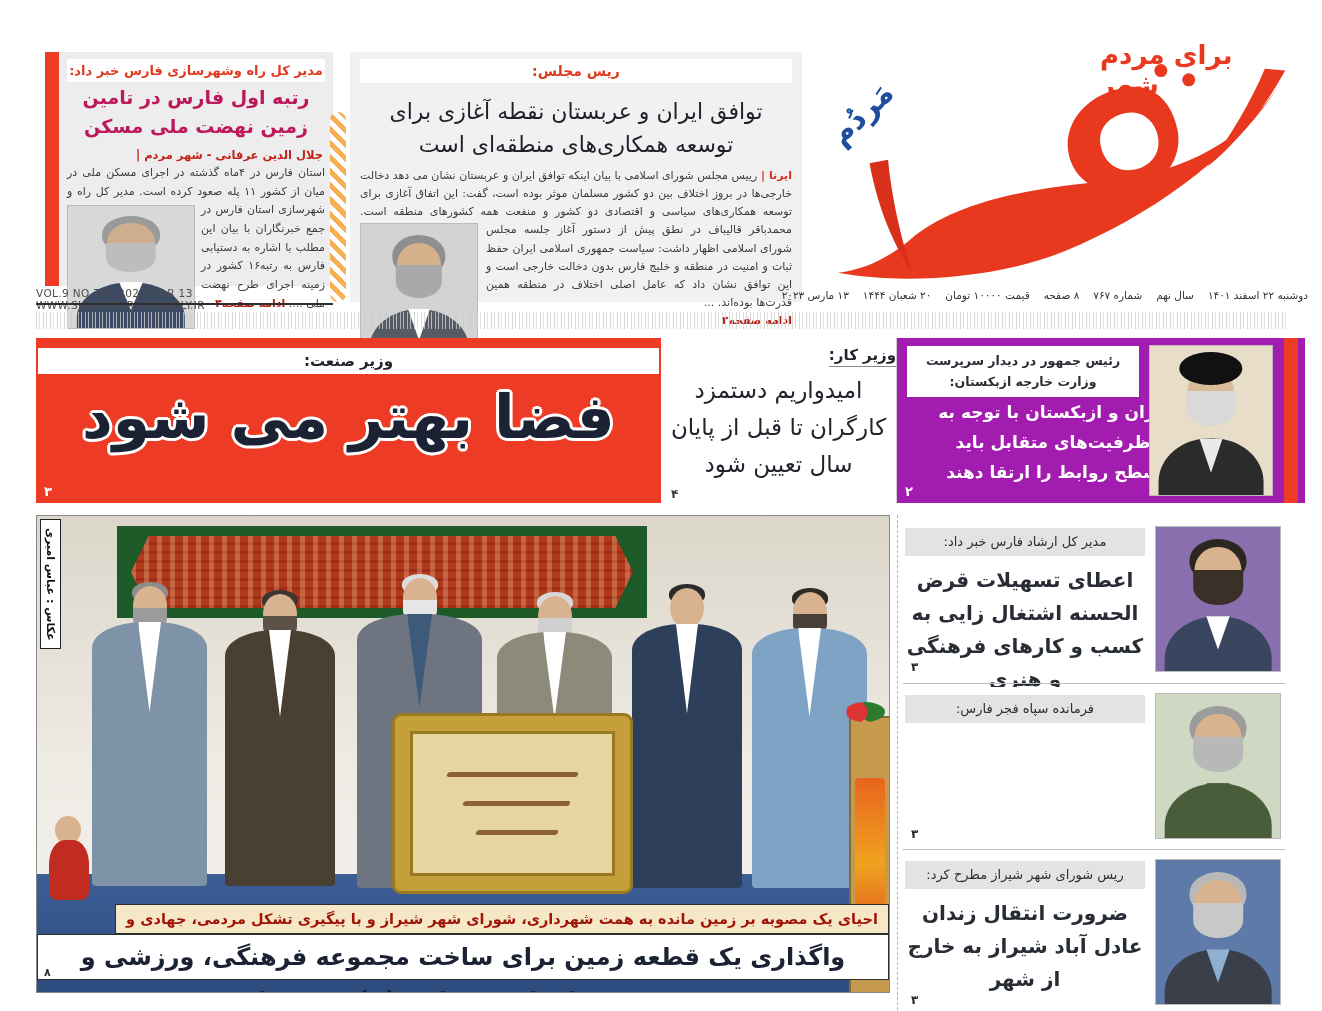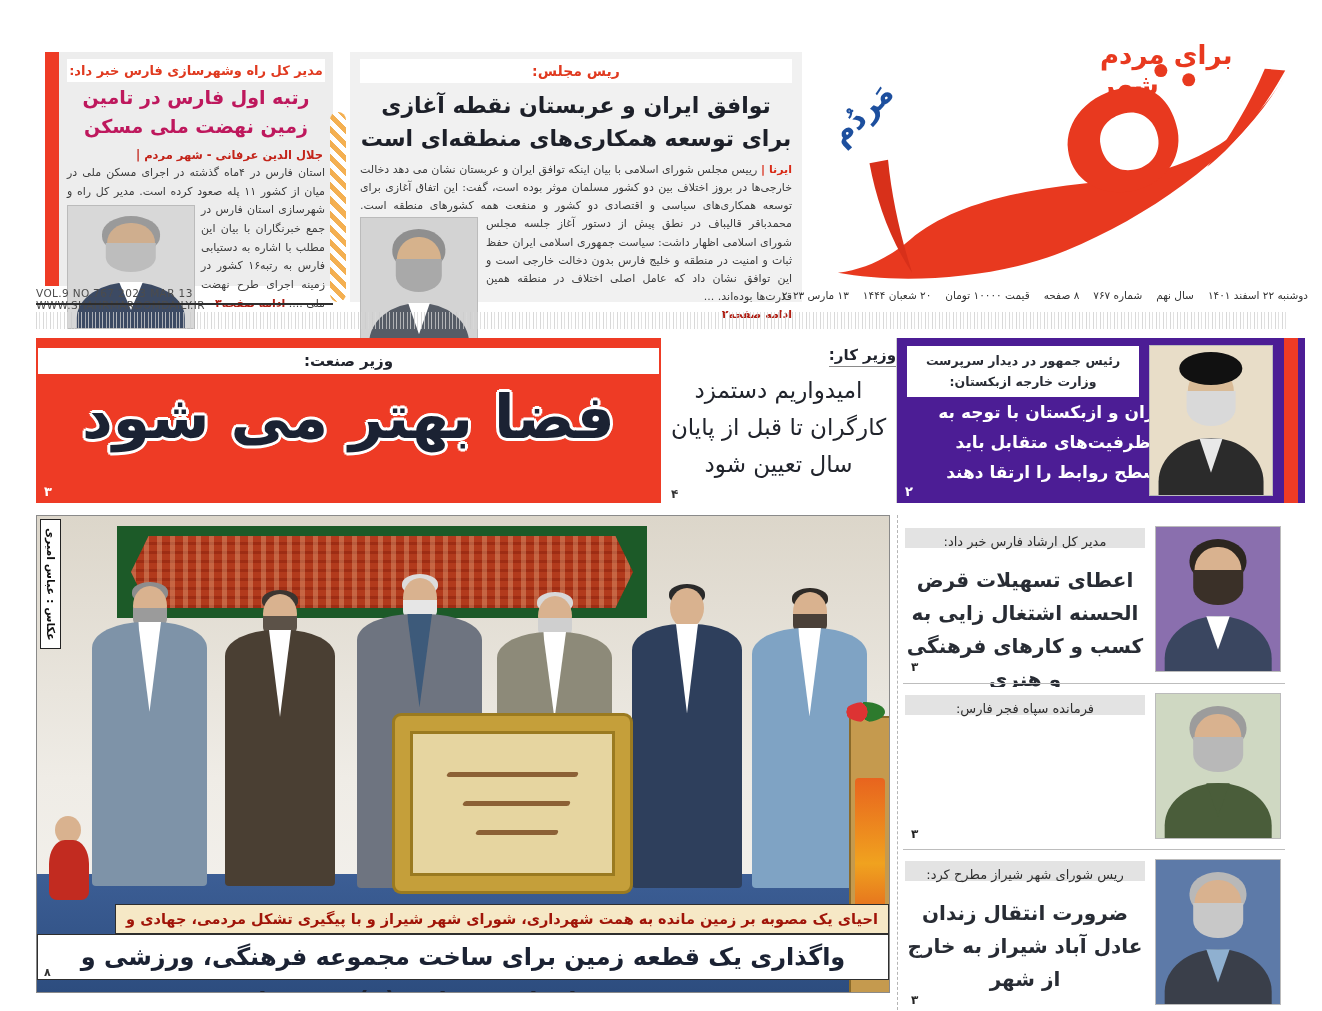--- a/index.html
+++ b/index.html
@@ -28,21 +28,21 @@
 
   .vol-line { position:absolute; left:36px; top:287px; width:300px; font-size:10.5px; color:#4c4c4c; letter-spacing:.4px; }
   .vol-rule { position:absolute; left:36px; top:303px; width:297px; height:2px; background:#2e2e2e; }
 
   .stripe-band { position:absolute; left:330px; top:112px; width:16px; height:190px;
     background:repeating-linear-gradient(45deg,#f2a233 0 5px,#ffffff 5px 10px); opacity:.85; border-radius:8px; }
 
   
   .tm-box { position:absolute; left:350px; top:52px; width:452px; height:250px; background:#f1f1f1; padding:7px 10px 4px; }
   .tm-box .kicker-bar { font-size:14px; padding:4px 2px; }
-  .tm-head { direction:rtl; text-align:center; color:#1d2029; font-weight:bold; font-size:22px; line-height:1.5; margin-top:6px; }
+  .tm-head { direction:rtl; text-align:center; color:#1d2029; font-weight:normal; font-size:22px; line-height:1.5; margin-top:12px; }
   .tm-body { direction:rtl; text-align:justify; font-size:11px; line-height:1.65; color:#3c3c3c; margin-top:6px; }
   .agency { color:#d92b17; font-weight:bold; }
   .tm-photo { float:left; width:118px; height:138px; margin:2px 8px 0 0; --pbg:#d3d3d3; --hair:#8f8f8f; --skin:#d6b28c; --beard:#a9a9a9; --suit:#565c66; }
 
   
   .tagline { position:absolute; left:1100px; top:40px; width:200px; direction:rtl; text-align:left; color:#e8391f; font-weight:bold; font-size:26px; }
   .logo-svg { position:absolute; left:815px; top:52px; width:495px; height:232px; }
   .logo-sub { position:absolute; left:824px; top:96px; color:#1d4f9e; font-weight:bold; font-size:30px; transform:rotate(-44deg); direction:rtl; }
   .dateline { position:absolute; left:812px; top:289px; width:496px; direction:rtl; display:flex; align-items:center; justify-content:flex-start; gap:7px; font-size:10.5px; color:#333; white-space:nowrap; }
   .dl-sep { display:inline-block; width:6px; height:6px; background:#e8391f; }
@@ -58,21 +58,21 @@
   .red-head { direction:rtl; text-align:center; font-size:60px; font-weight:bold; color:#1b2233; margin-top:8px;
     text-shadow:-2px -2px 0 #fff,2px -2px 0 #fff,-2px 2px 0 #fff,2px 2px 0 #fff,0 3px 0 #fff,0 -3px 0 #fff,3px 0 0 #fff,-3px 0 0 #fff; }
   .red-pagenum { position:absolute; left:8px; bottom:4px; color:#fff; font-size:13px; font-weight:bold; }
 
   .labor-box { position:absolute; left:661px; top:338px; width:236px; height:165px; background:#fff; border-right:1px solid #cfcfcf; padding-top:8px; }
   .labor-kicker { direction:rtl; font-size:15px; font-weight:bold; color:#22252e; }
   .labor-kicker span { border-bottom:1px solid #8a8a8a; padding-bottom:2px; }
   .labor-head { direction:rtl; text-align:center; font-size:23px; font-weight:normal; color:#21242c; line-height:1.6; margin-top:8px; }
   .labor-pagenum { position:absolute; left:10px; bottom:2px; color:#333; font-size:12px; font-weight:bold; }
 
-  .pres-box { position:absolute; left:897px; top:338px; width:408px; height:165px; background:#4c1d95; }
+  .pres-box { position:absolute; left:897px; top:338px; width:408px; height:165px; background:#a21caf; }
   .pres-kicker { position:absolute; left:10px; top:8px; width:232px; background:#fff; direction:rtl; text-align:center; font-size:12.5px; font-weight:bold; color:#2a2d35; line-height:1.7; padding:4px 4px; }
   .pres-head { position:absolute; left:4px; top:60px; width:244px; direction:rtl; text-align:center; color:#fff; font-weight:bold; font-size:17px; line-height:1.75;margin-left:30px; }
   .pres-photo { position:absolute; left:252px; top:7px; width:124px; height:151px; --pbg:#e8ddc8; --skin:#d9bb97; --beard:#d9d9d9; --suit:#2b2b2b; --shirt:#e9e9e9; }
   .pres-pagenum { position:absolute; left:8px; bottom:4px; color:#fff; font-size:13px; font-weight:bold; }
   .right-redbar { position:absolute; left:1284px; top:338px; width:14px; height:165px; background:#ee3b25; }
 
   
   .main-photo { position:absolute; left:36px; top:515px; width:854px; height:478px; border:1px solid #8a8a8a;
     background:linear-gradient(#dcd6ca,#efece6 55%,#f5f3ef); overflow:hidden; }
   .photog { position:absolute; left:3px; top:3px; background:#fff; border:1px solid #222; color:#111; font-size:11px; font-weight:bold; padding:8px 3px; writing-mode:vertical-rl; direction:rtl; z-index:8; }
@@ -98,21 +98,21 @@
   .podium-flower { position:absolute; left:-6px; top:-16px; width:40px; height:20px; border-radius:50%; background:radial-gradient(circle at 30% 50%,#d33 0 35%,transparent 36%),radial-gradient(circle at 70% 40%,#2d7a2d 0 40%,transparent 41%); }
   .cap-kicker { position:absolute; left:78px; right:0; top:388px; height:30px; background:#f6e8c6; border:1px solid #2e2e2e; z-index:6;
     direction:rtl; text-align:center; color:#a01408; font-weight:bold; font-size:14.5px; line-height:28px; }
   .cap-main { position:absolute; left:0; right:0; top:418px; height:46px; background:#fff; border:1px solid #2e2e2e; z-index:6;
     direction:rtl; text-align:center; color:#1b2233; font-weight:bold; font-size:24px; line-height:44px; }
   .cap-pagenum { position:absolute; left:6px; bottom:1px; font-size:11px; color:#333; font-weight:bold; line-height:1; }
 
   
   .sb-dash { position:absolute; left:897px; top:515px; height:495px; border-left:1px dashed #b5b5b5; }
   .sb-block { position:absolute; left:903px; width:382px; height:158px; background:#fff; }
-  .sb-kicker { position:absolute; left:2px; top:8px; width:240px; height:20px; background:#e3e3e3; direction:rtl; text-align:center; font-size:13px; color:#2e2e2e; line-height:27px; }
+  .sb-kicker { position:absolute; left:2px; top:8px; width:240px; height:28px; background:#e3e3e3; direction:rtl; text-align:center; font-size:13px; color:#2e2e2e; line-height:27px; }
   .sb-head { position:absolute; left:2px; top:44px; width:240px; direction:rtl; text-align:center; font-size:20px; font-weight:bold; color:#282c34; line-height:1.65; }
   .sb-photo { position:absolute; left:252px; top:6px; width:126px; height:146px; }
   .sb-pagenum { position:absolute; left:8px; bottom:4px; font-size:12px; font-weight:bold; color:#222; }
   .sb-sep { position:absolute; left:903px; width:382px; border-top:1px solid #bdbdbd; }
 </style>
 </head>
 <body>
 
 <div class="page">
 

